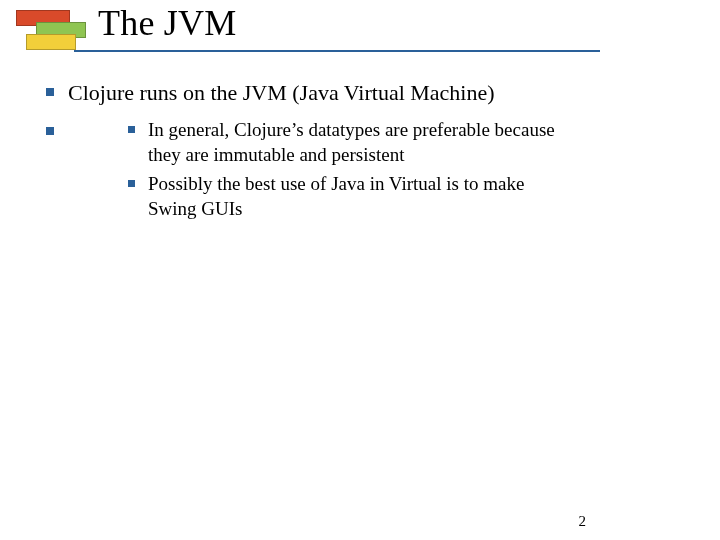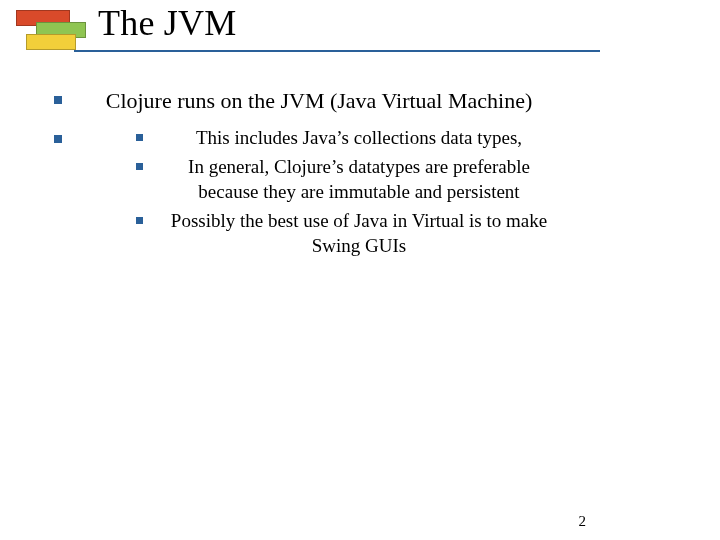--- a/index.html
+++ b/index.html
@@ -72,22 +72,21 @@
     position: absolute;
     left: 40px;
     right: 30px;
     top: 78px;
     font-size: 22px;
     line-height: 1.32;
   }
   ul.top {
     list-style: none;
     padding: 0;
-    margin: 8px;
-    text-align: center;
+    margin: 0;
   }
   ul.top > li {
     position: relative;
     padding-left: 28px;
     margin-bottom: 6px;
   }
   ul.top > li::before {
     content: "";
     position: absolute;
     left: 6px;
@@ -139,23 +138,20 @@
   <div class="page-title">The JVM</div>
 
   <div class="body">
     <ul class="top">
       <li>
         <span>Clojure runs on the JVM (Java Virtual Machine)</span>
       </li>
       <li>
         <ul class="sub">
           <li>
-            <span>This includes Java’s collections data types,</span>
-          </li>
-          <li>
             <span>In general, Clojure’s datatypes are preferable because they are immutable and persistent</span>
           </li>
           <li>
             <span>Possibly the best use of Java in Virtual is to make Swing GUIs</span>
           </li>
         </ul>
       </li>
     </ul>
   </div>
 

